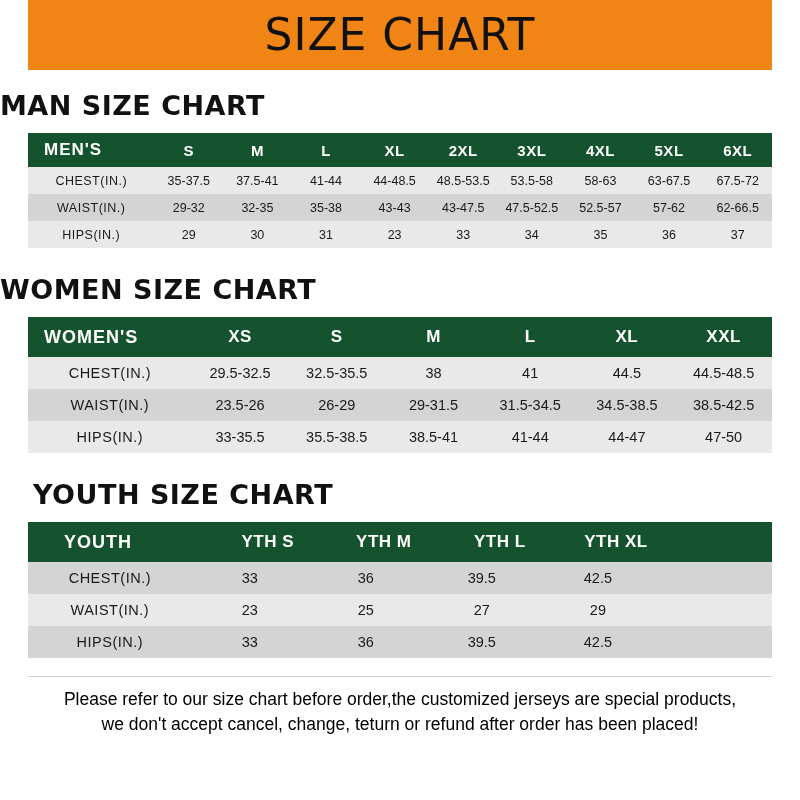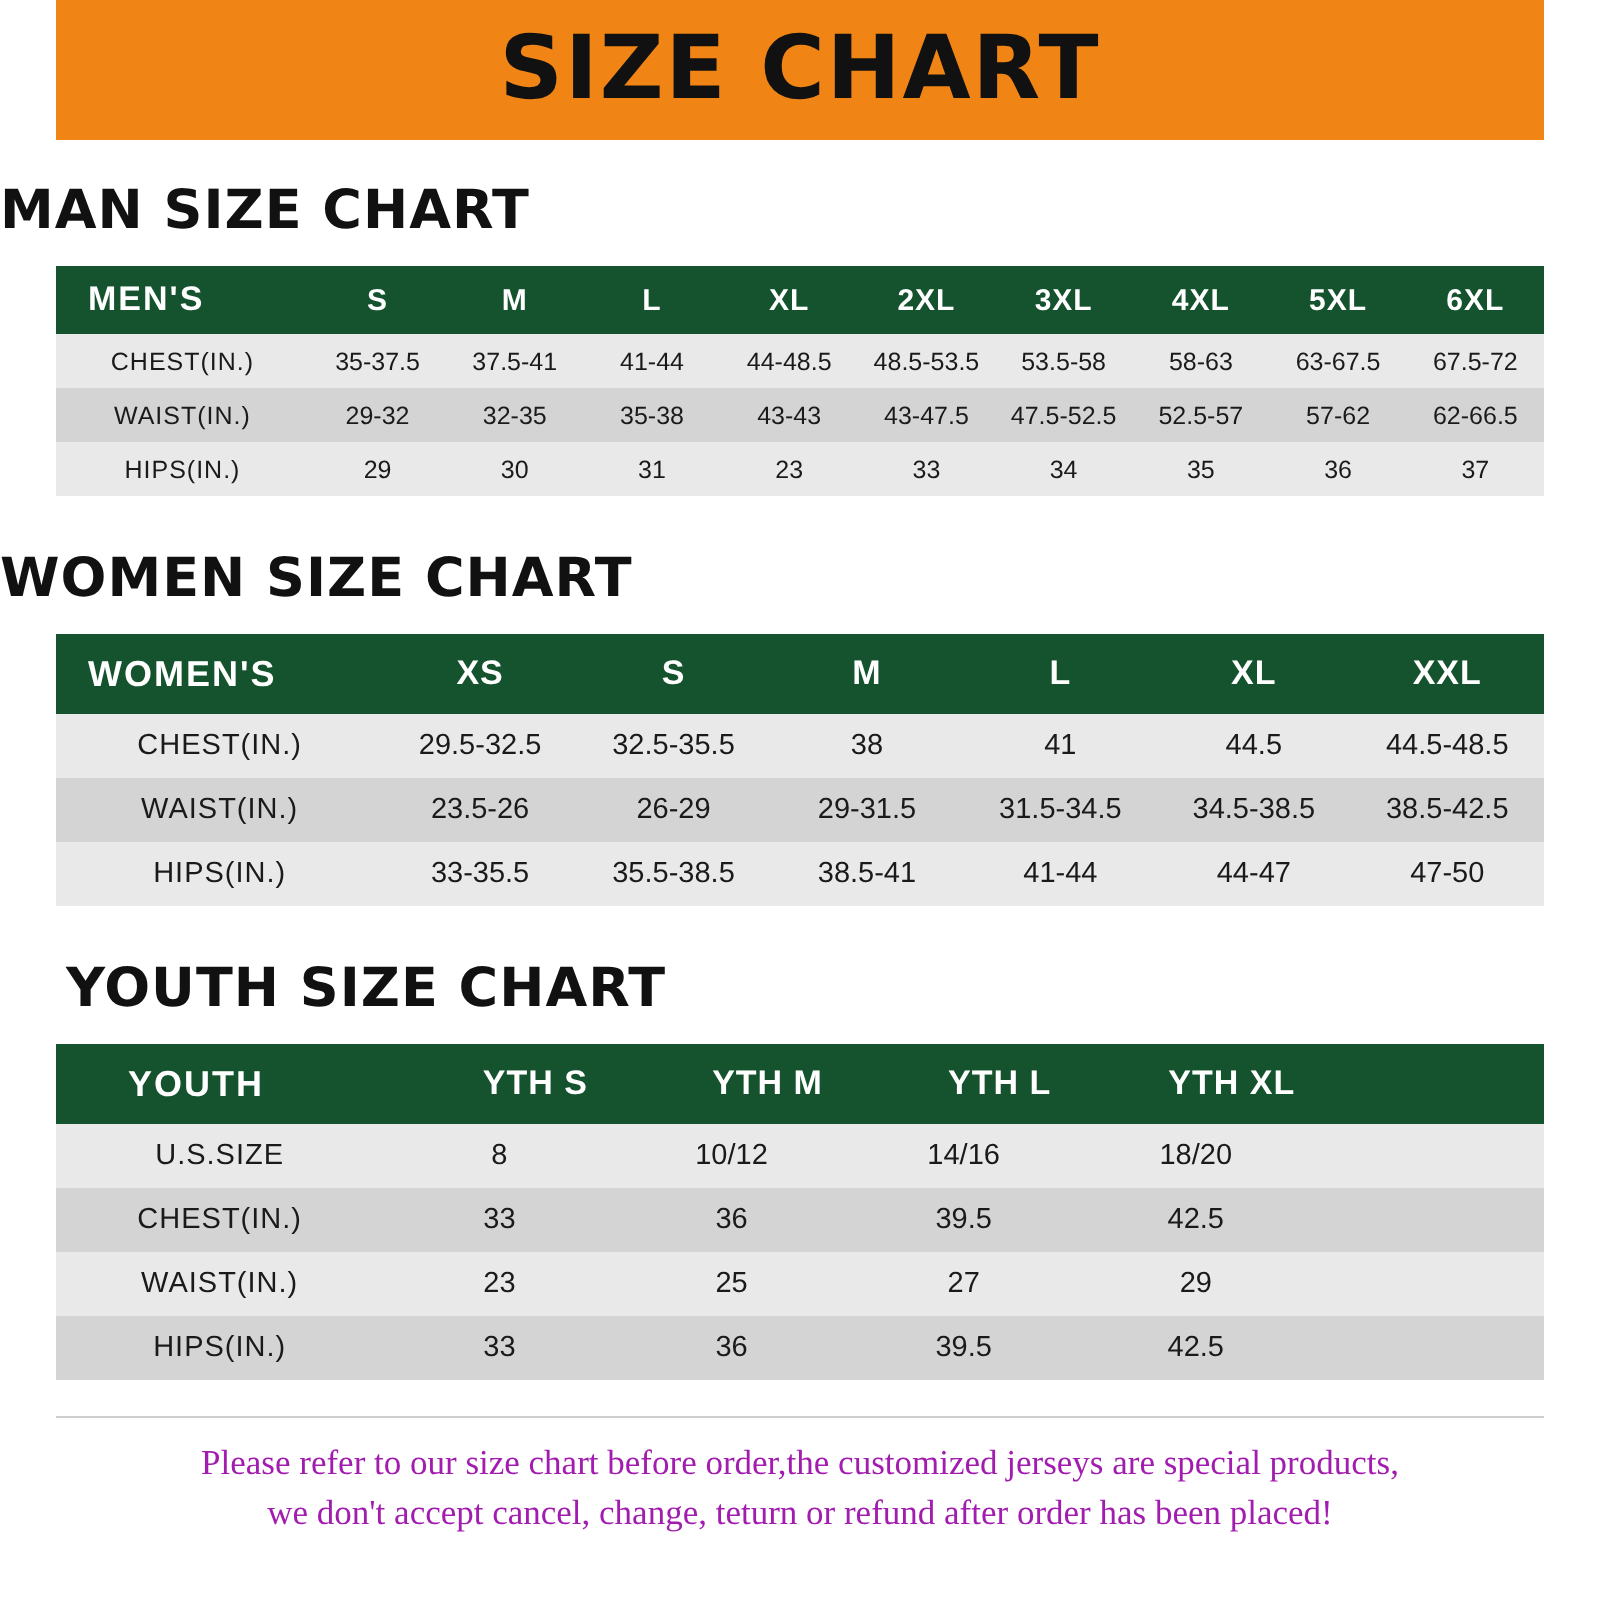--- a/index.html
+++ b/index.html
@@ -23,21 +23,21 @@
   .banner {
     height: 70px;
     background: #f08515;
     display: flex;
     align-items: center;
     justify-content: center;
     position: relative;
   }
   .banner-title {
     font-family: "DejaVu Sans", sans-serif;
-    font-weight: bold;
+    font-weight: normal;
     font-size: 44px;
     letter-spacing: 1px;
     color: #111111;
     line-height: 1;
   }
   .banner-notch-left,
   .banner-notch-right {
     position: absolute;
     top: 0;
     width: 28px;
@@ -118,22 +118,22 @@
   #youth-table tbody td { height: 32px; font-size: 14.5px; }
 
   
   .divider {
     margin: 18px 28px 0 28px;
     border-top: 1px solid #cfcfcf;
   }
   .note {
     margin: 10px 22px 0 22px;
     text-align: center;
-    color: #a21caf;
-    font-family: Liberation Serif, serif;
+    color: #000000;
+    font-family: Liberation Sans, sans-serif;
     font-size: 17.5px;
     line-height: 1.45;
   }
   .note div { white-space: nowrap; }
 </style>
 </head>
 <body>
 
 <div class="page">
 
@@ -254,28 +254,20 @@
         <tr>
           <th class="corner" style="width:22%">YOUTH</th>
           <th>YTH S</th>
           <th>YTH M</th>
           <th>YTH L</th>
           <th>YTH XL</th>
           <th></th>
         </tr>
       </thead>
       <tbody>
-        <tr class="light">
-          <td class="rowlabel">U.S.SIZE</td>
-          <td>8</td>
-          <td>10/12</td>
-          <td>14/16</td>
-          <td>18/20</td>
-          <td></td>
-        </tr>
         <tr class="dark">
           <td class="rowlabel">CHEST(IN.)</td>
           <td>33</td>
           <td>36</td>
           <td>39.5</td>
           <td>42.5</td>
           <td></td>
         </tr>
         <tr class="light">
           <td class="rowlabel">WAIST(IN.)</td>

